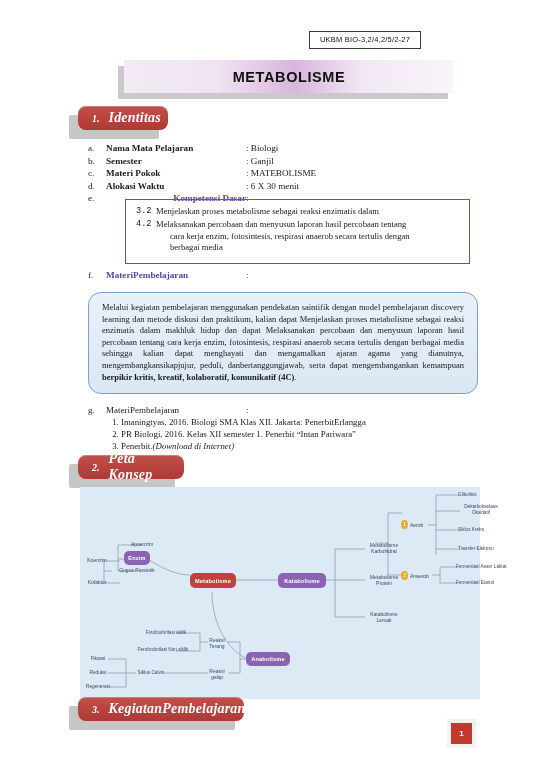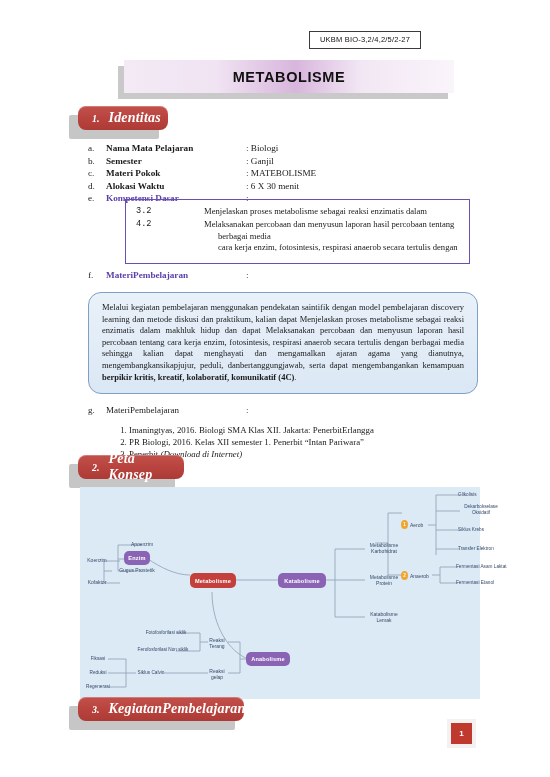--- a/index.html
+++ b/index.html
@@ -64,33 +64,33 @@
   #sec1{left:78px;top:106px;width:90px;height:24px;}
   #sec2{left:78px;top:455px;width:106px;height:24px;}
   #sec3{left:78px;top:697px;width:166px;height:24px;}
 
   
   .ident{position:absolute;left:88px;top:142px;width:400px;font-size:9.2px;line-height:12.6px;}
   .ident .row{display:flex;}
   .ident .letter{width:18px;}
   .ident .name{width:140px;font-weight:bold;}
   .ident .val{}
-  .kd{color:#5b3fa8;font-weight:bold;}
+  .kd{color:#5b3fa8;font-weight:bold;text-align:right;}
 
   
   .kd-box{
     position:absolute;left:125px;top:199px;width:345px;
     border:1.3px solid #6b4fb0;
     box-sizing:border-box;
     padding:6px 10px 7px 10px;
     font-size:8.6px;line-height:11.4px;
   }
   .kd-item{display:flex;margin-bottom:2px;}
   .kd-item .nmr{width:20px;flex:none;font-family:Liberation Mono, monospace;}
-  .kd-item .txt{text-indent:0;margin-left:48px;}
+  .kd-item .txt{text-indent:0;}
   .kd-item .txt .ind{display:block;padding-left:14px;}
 
   
   .tujuan-label{
     position:absolute;left:88px;top:270px;font-size:9.2px;
     display:flex;width:400px;
   }
   .tujuan-label .letter{width:18px;}
   .tujuan-label .name{width:140px;color:#5b3fa8;font-weight:bold;}
 
@@ -105,21 +105,21 @@
     font-size:8.5px;line-height:11.6px;
     text-align:justify;
   }
   .tujuan-box b{font-weight:bold;}
 
   
   .materi{position:absolute;left:88px;top:404px;width:400px;font-size:9px;line-height:12px;}
   .materi .hdr{display:flex;}
   .materi .hdr .letter{width:18px;}
   .materi .hdr .name{width:140px;}
-  .materi ol{margin:8px;padding-left:33px;}
+  .materi ol{margin:0;padding-left:33px;}
   .materi li{font-size:8.8px;line-height:12px;}
   .materi i{font-style:italic;}
 
   
   .map{
     position:absolute;left:80px;top:487px;width:400px;height:212px;
     background:#dbeaf4;
   }
   .map svg{position:absolute;left:0;top:0;}
   .node{
@@ -214,22 +214,22 @@
     <div class="kd-item">
       <span class="nmr">3.2</span>
       <span class="txt">
         <span>Menjelaskan proses metabolisme sebagai reaksi enzimatis dalam</span>
       </span>
     </div>
     <div class="kd-item">
       <span class="nmr">4.2</span>
       <span class="txt">
         <span>Melaksanakan percobaan dan menyusun laporan hasil percobaan tentang</span>
+        <span class="ind">cara kerja enzim, fotosintesis, respirasi anaerob secara tertulis dengan</span>
         <span class="ind">berbagai media</span>
-        <span class="ind">cara kerja enzim, fotosintesis, respirasi anaerob secara tertulis dengan</span>
       </span>
     </div>
   </div>
 
   <div class="tujuan-label">
     <span class="letter">f.</span>
     <span class="name">MateriPembelajaran</span>
     <span>:</span>
   </div>
 

